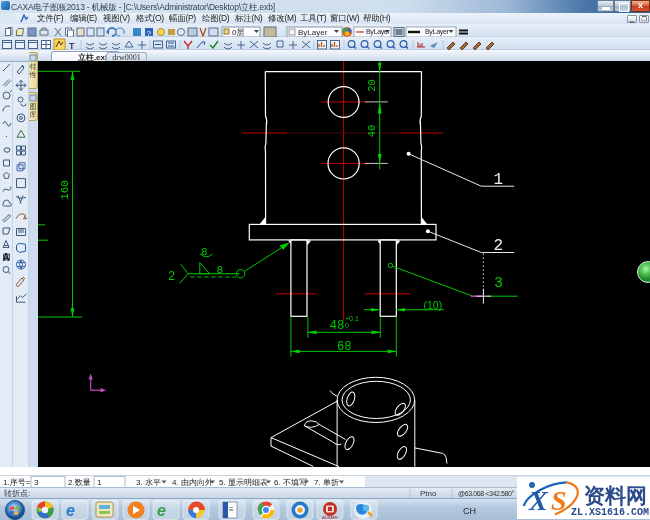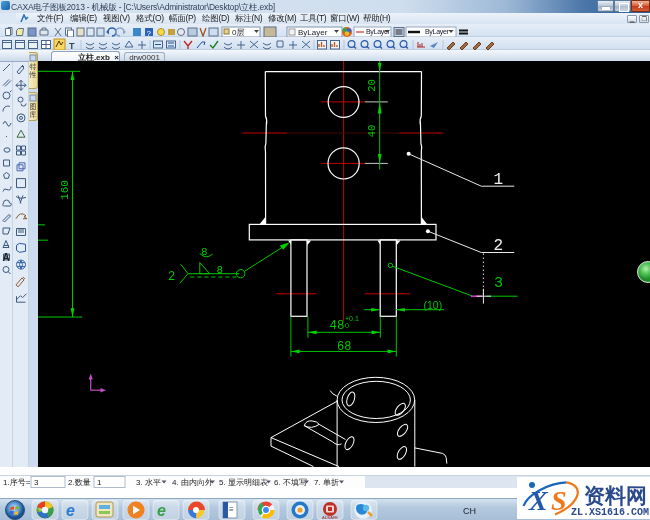--- a/index.html
+++ b/index.html
@@ -25,21 +25,21 @@
 #menubar .mi { position:absolute; top:0px; }
 #mdico { position:absolute; left:4px; top:1px; width:9px; height:9px; }
 .mdib { position:absolute; top:2px; width:10px; height:8px; background:linear-gradient(#fdfefe,#cfd9e4); border:1px solid #8899aa; border-radius:1px; font-size:6px; color:#333; text-align:center; line-height:7px; }
 
 #tb1 { left:0; top:24px; width:650px; height:13px; background:linear-gradient(#e6eef8,#d4e2f1); border-bottom:1px solid #c2d2e4; }
 #tb2 { left:0; top:37px; width:650px; height:13px; background:linear-gradient(#e6eef8,#d2e0f0); border-bottom:1px solid #bccce0; }
 
 #tabrow { left:0; top:50px; width:650px; height:12px; background:linear-gradient(#f4f8fc,#cddaeb); border-bottom:1px solid #98aec8; }
 .doctab { position:absolute; font-size:8px; }
 #tab1 { left:51px; top:1px; width:69px; height:11px; background:linear-gradient(#ffffff,#eef3f9); border:1px solid #8ba3c0; border-bottom:none; border-radius:3px 3px 0 0; text-align:right; font-weight:bold; color:#222; }
-#tab2 { left:124px; top:2px; width:41px; height:10px; background:linear-gradient(#e7edf5,#ccd8e7); border:1px solid #9aaec6; border-bottom:none; border-radius:3px 3px 0 0; text-align:center; color:#333; }
+#tab2 { left:106px; top:2px; width:41px; height:10px; background:linear-gradient(#e7edf5,#ccd8e7); border:1px solid #9aaec6; border-bottom:none; border-radius:3px 3px 0 0; text-align:center; color:#333;font-family:Liberation Serif, serif; }
 
 #left1 { left:0; top:62px; width:13px; height:405px; background:#e2ebf6; border-right:1px solid #c6d4e4; }
 #left2 { left:13px; top:62px; width:16px; height:405px; background:#e2ebf6; border-right:1px solid #c6d4e4; }
 #sidestrip { left:29px; top:62px; width:9px; height:405px; background:#ccdbed; }
 .ytab { position:absolute; width:9px; background:linear-gradient(90deg,#f7ecc0,#e9d995); border:1px solid #b5a25e; border-left:none; border-radius:0 3px 3px 0; }
 
 #cv { left:38px; top:61px; }
 
 #sheetrow { left:0; top:466px; width:650px; height:9px; background:linear-gradient(#eff4fa,#d5e0ee); border-top:1px solid #8ea8c6; font-size:7px; color:#333; }
 #optrow { left:0; top:475px; width:650px; height:12px; background:#fdfdfe; border-top:1px solid #c8d4e2; font-size:9px; color:#222; }
@@ -505,20 +505,29 @@
 <text x="172" y="8.5">4. 由内向外</text>
           <path d="M210,4.5 l2.5,3 l2.5,-3" fill="#556"></path>
 <text x="219" y="8.5">5. 显示明细表</text>
           <path d="M266,4.5 l2.5,3 l2.5,-3" fill="#556"></path>
 <text x="274" y="8.5">6. 不填写</text>
           <path d="M304,4.5 l2.5,3 l2.5,-3" fill="#556"></path>
 <text x="314" y="8.5">7. 单折</text>
           <path d="M339,4.5 l2.5,3 l2.5,-3" fill="#556"></path>
 </g>
 </svg></div>
+  <div id="statusbar" class="abs"><svg width="650" height="11" viewBox="0 0 650 11">
+<g font-size="8" fill="#333">
+<text x="4" y="8">转折点:</text>
+<line x1="410" y1="1" x2="410" y2="10" stroke="#b4c2d4"></line>
+<text x="420" y="8">Ptno</text>
+<line x1="452" y1="1" x2="452" y2="10" stroke="#b4c2d4"></line>
+<text x="458" y="8" font-size="7" letter-spacing="-0.4">@63.068 &lt;342.580°</text>
+</g>
+</svg></div>
   <div id="taskbar" class="abs"><svg width="650" height="22" viewBox="0 0 650 22">
 <defs>
 <radialGradient id="orb" cx="45%" cy="40%">
             <stop offset="0%" stop-color="#cfe6f8"></stop>
             <stop offset="55%" stop-color="#5a9ad8"></stop>
             <stop offset="100%" stop-color="#1a4c8c"></stop>
           </radialGradient>
 <radialGradient id="ball360" cx="40%" cy="35%">
             <stop offset="0%" stop-color="#f8f8e8"></stop>
             <stop offset="60%" stop-color="#88c040"></stop>

